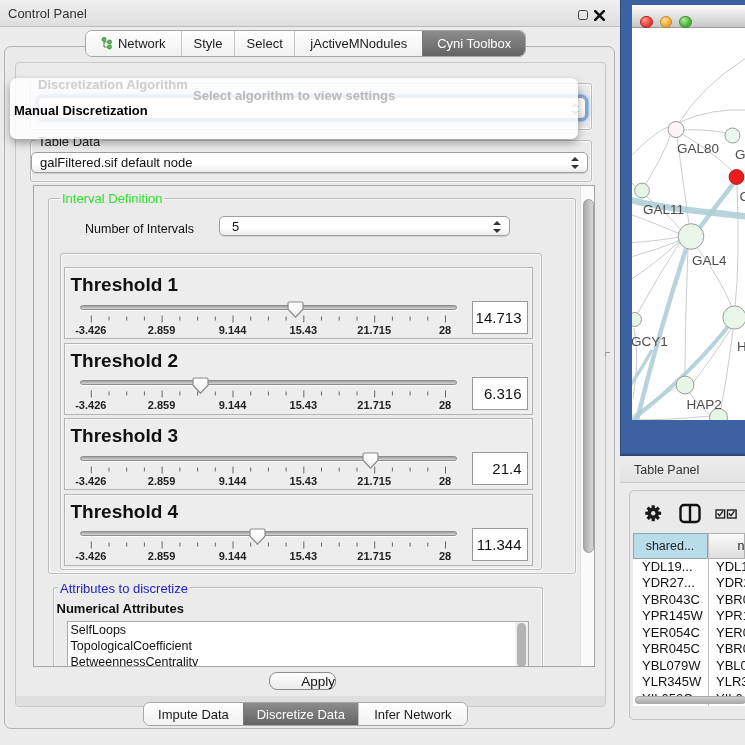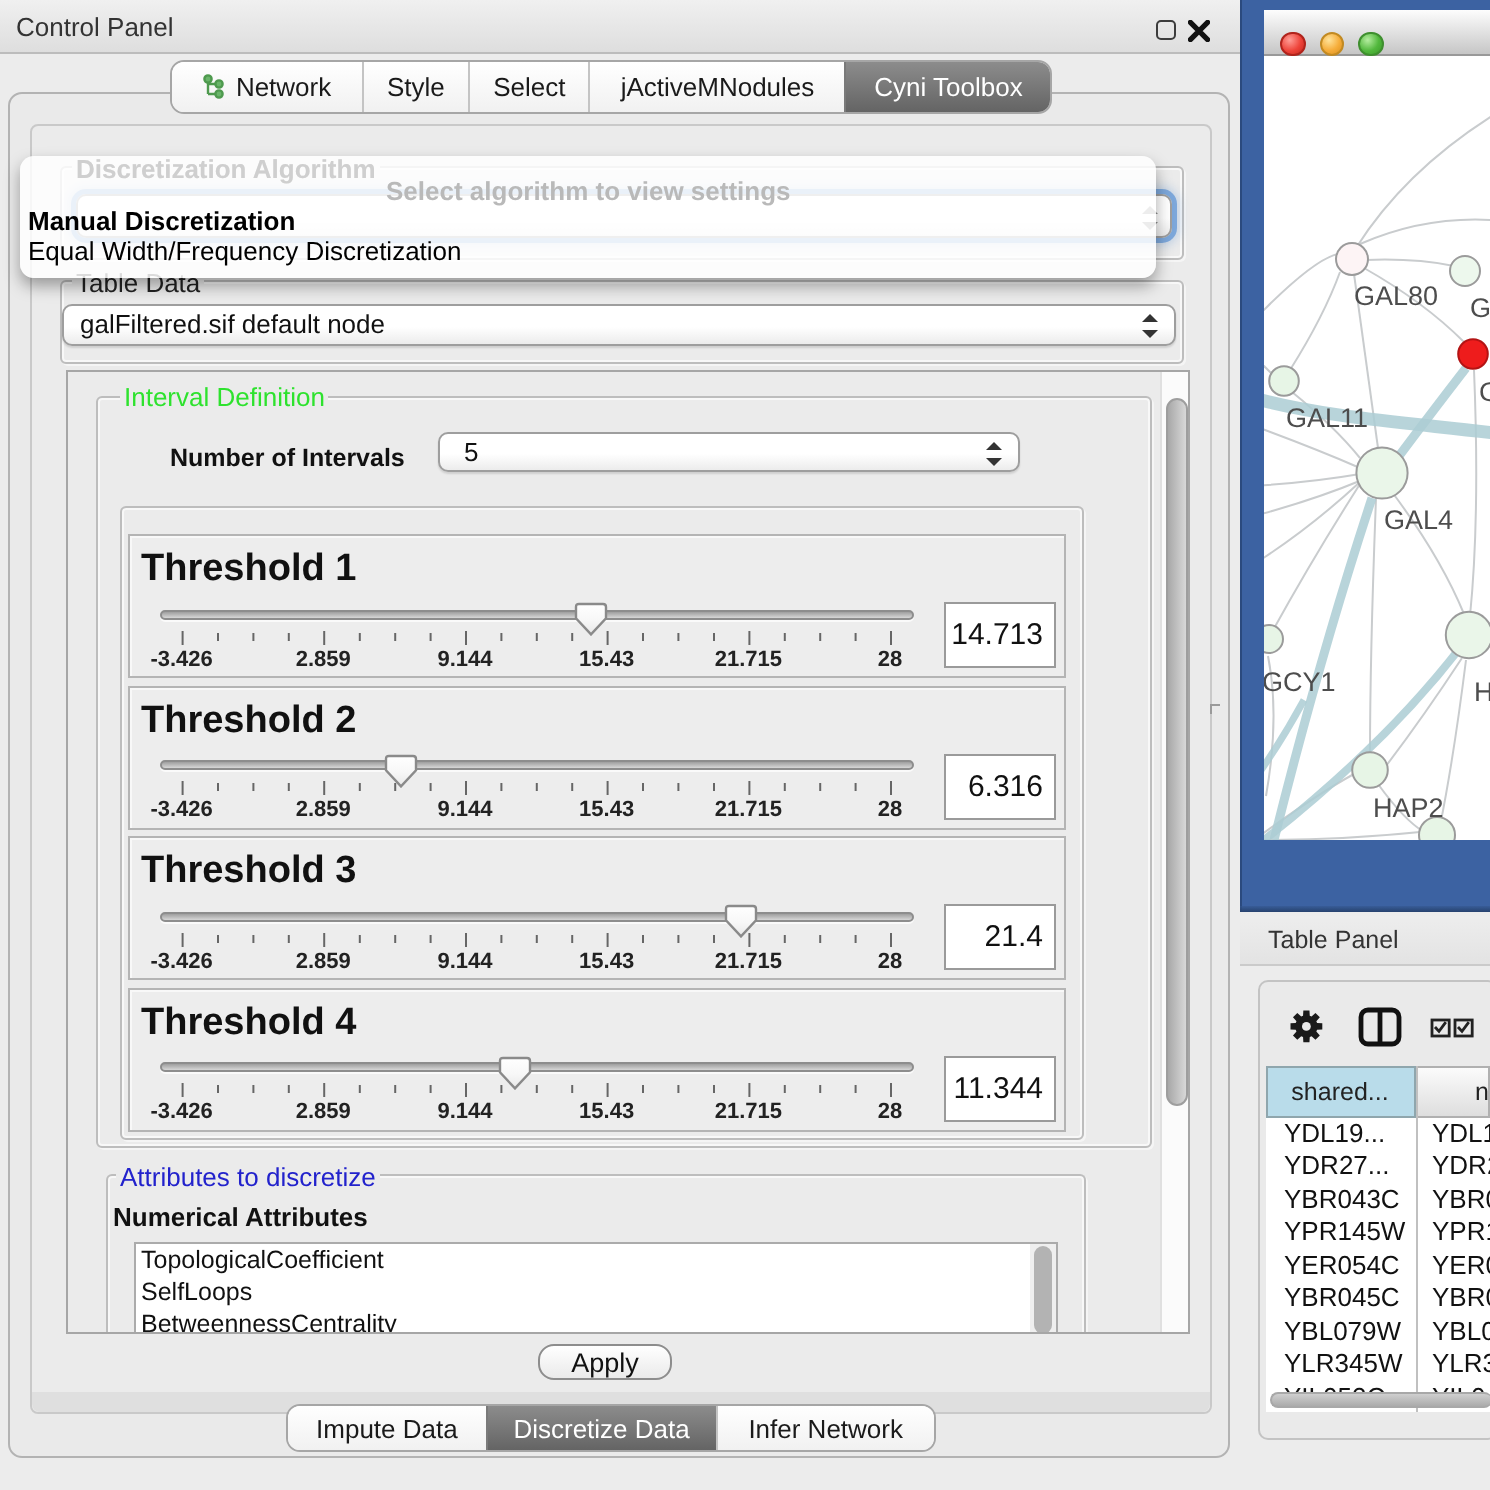--- a/index.html
+++ b/index.html
@@ -41,21 +41,21 @@
 .track{position:absolute;left:15px;top:36.5px;width:377px;height:5px;border:1px solid #8d8d8d;border-radius:2.5px;
   background:linear-gradient(#9f9f9f,#d6d6d6);box-shadow:0 1px 0 #fafafa}
 .thumb{position:absolute;top:33px;width:17px;height:17px}
 .tfield{position:absolute;left:407.5px;top:33px;width:55.5px;height:33px;background:#fff;border:1px solid #9a9a9a;
   font-size:15px;color:#111;text-align:right;line-height:31px;padding-right:5px}
 
 #attrlist{position:absolute;left:32.5px;top:434.5px;width:462px;height:47px;background:#fff;border:1px solid #ababab}
 #attrlist .li{height:16px;line-height:16px;font-size:12.5px;color:#111;padding-left:3px;white-space:nowrap}
 
 #applybtn{position:absolute;left:269px;top:671.5px;width:67px;height:18.5px;border:1px solid #8d8d8d;border-radius:8px;
-  background:linear-gradient(#ffffff,#eaeaea);font-size:13.5px;color:#111;text-align:center;line-height:17px}
+  background:linear-gradient(#ffffff,#eaeaea);font-size:13.5px;color:#111;text-align:right;line-height:17px}
 
 #overlay{position:absolute;left:10px;top:78px;width:568px;height:60.5px;background:rgba(255,255,255,0.84);
   border-radius:7px;box-shadow:0 4px 8px rgba(0,0,0,0.35)}
 
 #netwin{position:absolute;left:620px;top:0;width:125px;height:456px;background:#3c62a2;box-shadow:inset 1px 0 0 #2b4a7e}
 #nettitle{position:absolute;left:11.5px;top:5px;width:113.5px;height:22.5px;background:linear-gradient(#fdfdfd,#c6c6c6);border-bottom:1px solid #999}
 .light{position:absolute;top:10.5px;width:12.5px;height:12.5px;border-radius:50%}
 #netcanvas{position:absolute;left:11.5px;top:27.5px;width:113.5px;height:392.5px;background:#fff;overflow:hidden}
 #tpbar{position:absolute;left:620px;top:458px;width:125px;height:24.5px;background:linear-gradient(#ededed,#e3e3e3);border-bottom:1px solid #cacaca}
 #tablecard{position:absolute;left:629px;top:490px;width:120px;height:230px;border:1px solid #c3c3c3;border-radius:5px;background:#eaeaea}
@@ -98,21 +98,21 @@
    <div class="spin" style="right:8px;top:4.5px"></div>
  </div>
 
  <div id="scrollpane">
    <div id="vsbtrack">
         <div id="vsbthumb"></div>
       </div>
 
    <div class="group" style="left:13.5px;top:11.5px;width:528px;height:376px;"></div>
    <div class="gtitle" style="left:26px;top:5px;color:#2ee22e">Interval Definition</div>
-   <div style="position:absolute;left:51px;top:36px;font-size:12.5px;font-weight:bold;color:#111">Number of Intervals</div>
+   <div style="position:absolute;left:51px;top:36px;font-size:12.5px;font-weight:normal;color:#111">Number of Intervals</div>
    <div class="combo" style="left:185px;top:30px;width:291px;height:19.5px">
      <div class="ct">5</div>
      <div class="spin" style="right:8px;top:3.5px"></div>
    </div>
 
    <div class="group" style="left:25.5px;top:66.5px;width:482px;height:317px"></div>
    <div style="position:absolute;left:0;top:81px;width:562px;height:0">
 <div class="tpanel" style="top:0px">
   <div class="tlabel">Threshold 1</div>
   <div class="track"></div>
@@ -276,22 +276,22 @@
     </svg>
   </div>
   <div class="tfield">11.344</div>
 </div>
    </div>
 
    <div class="group" style="left:18.5px;top:401px;width:490px;height:90px;border-bottom:none"></div>
    <div class="gtitle" style="left:24px;top:394.5px;color:#2222cc">Attributes to discretize</div>
    <div style="position:absolute;left:22.5px;top:414.5px;font-size:13px;font-weight:bold;color:#111">Numerical Attributes</div>
    <div id="attrlist">
+     <div class="li">SelfLoops</div>
      <div class="li">TopologicalCoefficient</div>
-     <div class="li">SelfLoops</div>
      <div class="li">BetweennessCentrality</div>
      <div style="position:absolute;right:0;top:0;width:13px;height:45px;background:#efefef">
        <div style="position:absolute;left:2px;top:1px;width:9px;height:44px;background:#b3b3b3;border-radius:4.5px"></div>
      </div>
    </div>
  </div>
 
  <div id="applybtn">Apply</div>
 
  <div class="tabbar" style="left:85px;top:30px;width:441px;height:27px">
@@ -316,21 +316,20 @@
  <div class="tabbar" style="left:143px;top:702px;width:325px;height:24px">
    <div class="seg" style="width:99.5px">Impute Data</div>
    <div class="seg sel" style="width:115.5px">Discretize Data</div>
    <div class="seg" style="width:110px">Infer Network</div>
  </div>
 
  <div id="overlay">
    <div style="position:absolute;left:26px;top:-1.5px;font-size:13px;font-weight:bold;color:#cfcfcf;background:transparent;padding:0 2px">Discretization Algorithm</div>
    <div style="position:absolute;left:183px;top:9.5px;font-size:13px;font-weight:bold;color:#b9b9b9">Select algorithm to view settings</div>
    <div style="position:absolute;left:4px;top:24.5px;font-size:13px;font-weight:bold;color:#000">Manual Discretization</div>
-   <div style="position:absolute;left:4px;top:40px;font-size:13px;color:#000">Equal Width/Frequency Discretization</div>
  </div>
 
  <div id="netwin">
    <div id="nettitle">
      <div class="light" style="left:8.5px;background:radial-gradient(circle at 35% 30%,#ff9d96,#ee443a 55%,#c3261d);border:0.5px solid #b0241c"></div>
      <div class="light" style="left:28px;background:radial-gradient(circle at 35% 30%,#ffe39a,#f6ad3a 55%,#d88f1e);border:0.5px solid #c28a22"></div>
      <div class="light" style="left:47.5px;background:radial-gradient(circle at 35% 30%,#b5eda0,#52b83d 55%,#3a9a28);border:0.5px solid #3f8f2f"></div>
    </div>
    <div id="netcanvas">
         <svg width="114" height="393" viewBox="0 0 114 393" style="position:absolute;left:0;top:0">

